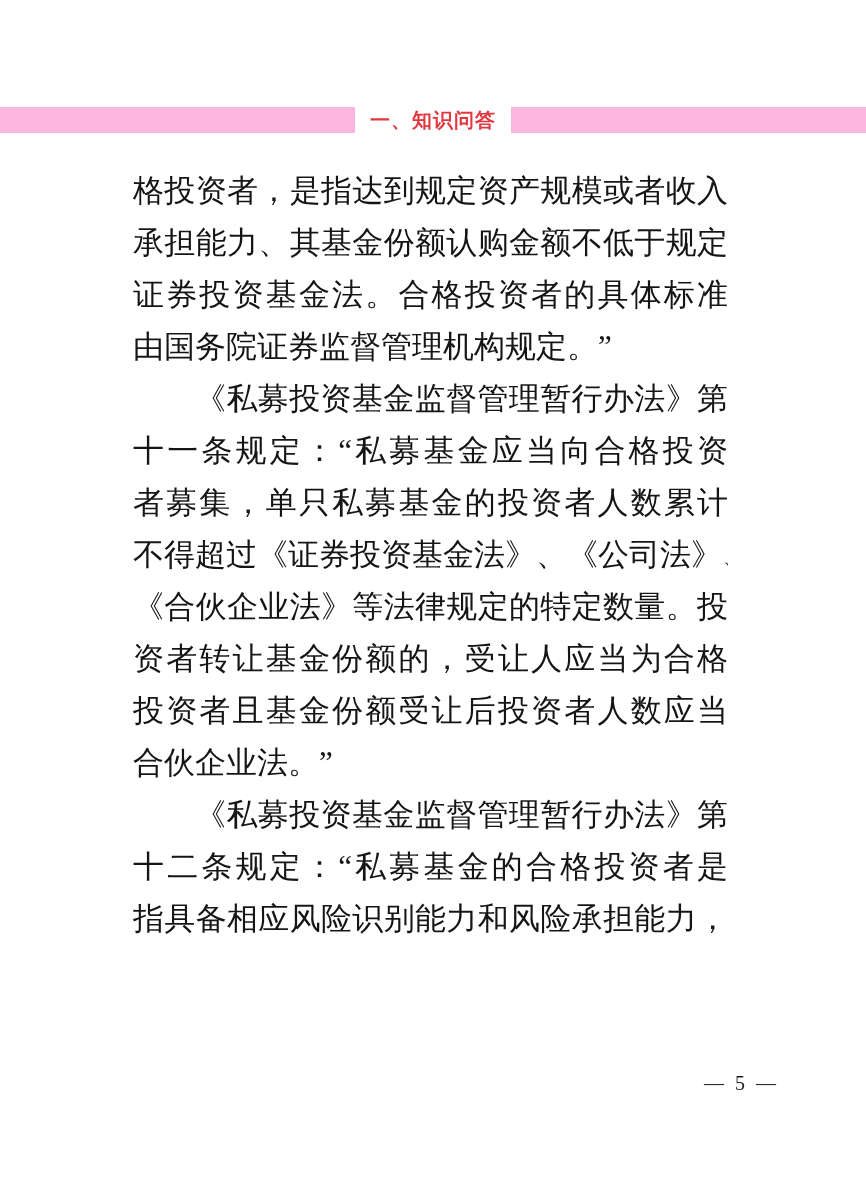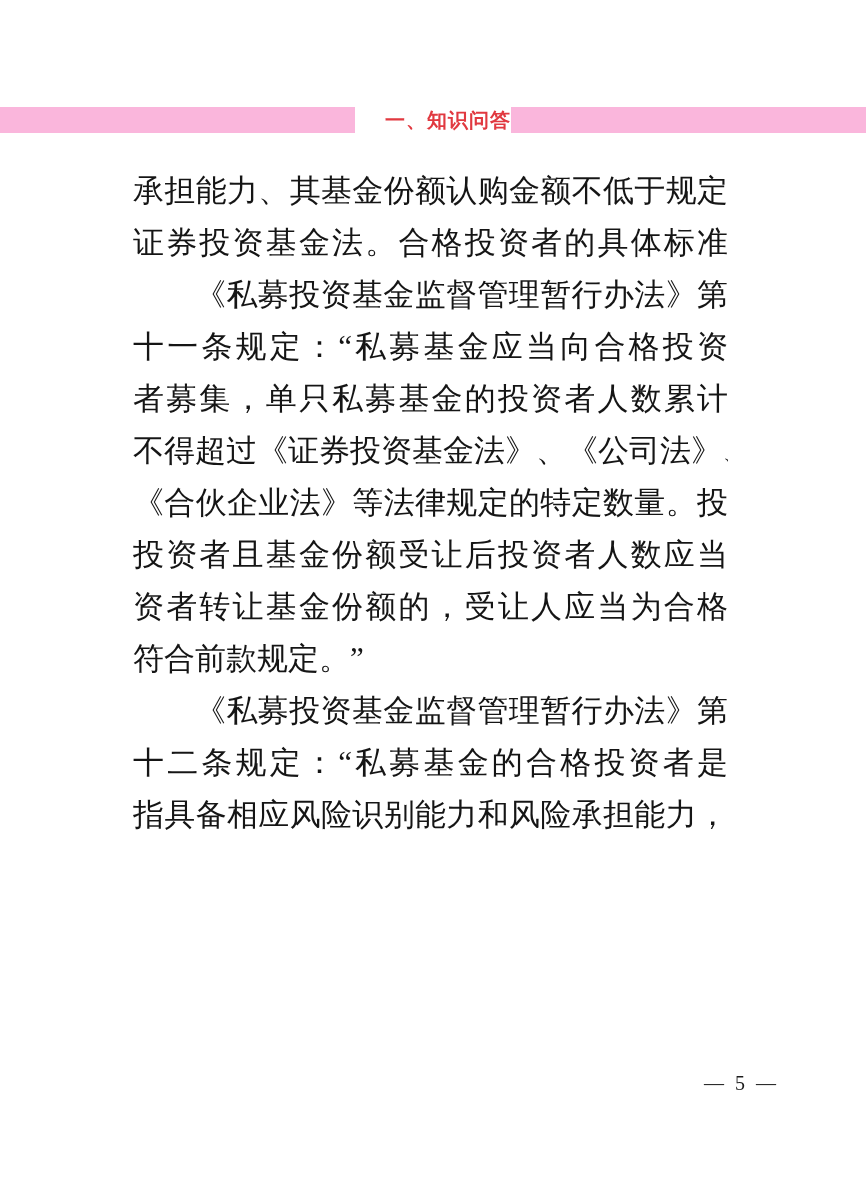--- a/index.html
+++ b/index.html
@@ -26,21 +26,21 @@
   .header-title-box {
     position: absolute;
     top: 99px;
     left: 50%;
     transform: translateX(-50%);
     width: 156px;
     height: 42px;
     background: #ffffff;
     display: flex;
     align-items: center;
-    justify-content: flex-end;
+    justify-content: center;
   }
   .header-title {
     font-family: "Liberation Sans", "DejaVu Sans", sans-serif;
     font-weight: bold;
     font-size: 20px;
     letter-spacing: 1px;
     color: #E13940; 
     white-space: nowrap;
   }
   
@@ -79,28 +79,30 @@
 </style>
 </head>
 <body>
 
 <div class="header-band" style="background: rgb(250, 182, 220);"></div>
 <div class="header-title-box">
   <span class="header-title" style="color: rgb(225, 57, 64);">一、知识问答</span>
 </div>
 
 <div class="text-block" id="text-lines">
+    <div class="text-line">格投资者，是指达到规定资产规模或者收入</div>
     <div class="text-line">承担能力、其基金份额认购金额不低于规定</div>
     <div class="text-line">证券投资基金法。合格投资者的具体标准</div>
+    <div class="text-line para-end">由国务院证券监督管理机构规定。”</div>
     <div class="text-line indent">《私募投资基金监督管理暂行办法》第</div>
     <div class="text-line">十一条规定：“私募基金应当向合格投资</div>
     <div class="text-line">者募集，单只私募基金的投资者人数累计</div>
     <div class="text-line">不得超过《证券投资基金法》、《公司法》、</div>
     <div class="text-line">《合伙企业法》等法律规定的特定数量。投</div>
+    <div class="text-line">资者转让基金份额的，受让人应当为合格</div>
     <div class="text-line">投资者且基金份额受让后投资者人数应当</div>
-    <div class="text-line">资者转让基金份额的，受让人应当为合格</div>
-    <div class="text-line para-end">符合前款规定。”</div>
+    <div class="text-line para-end">合伙企业法。”</div>
     <div class="text-line indent">《私募投资基金监督管理暂行办法》第</div>
     <div class="text-line">十二条规定：“私募基金的合格投资者是</div>
     <div class="text-line">指具备相应风险识别能力和风险承担能力，</div>
   </div>
 
 <div class="page-number">— 5 —</div>
 
 </body></html>

